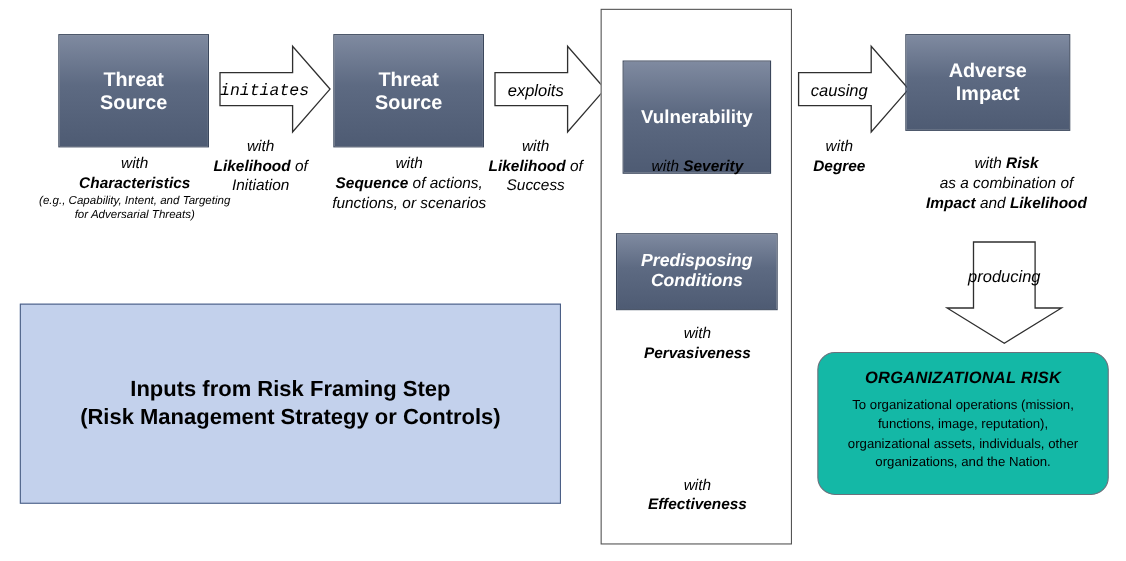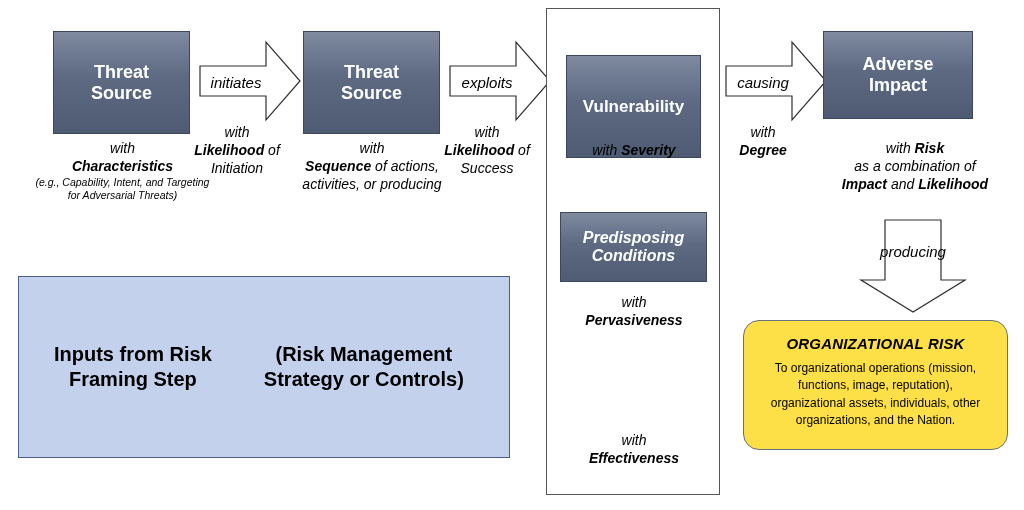--- a/index.html
+++ b/index.html
@@ -61,21 +61,21 @@
     text-align: center;
   }
 
   
   .inputs-box {
     position: absolute;
     background: #c3d1ec;
     border: 1px solid #4b5f86;
     box-sizing: border-box;
     display: flex;
-    flex-direction: row;
+    flex-direction: column;
     align-items: center;
     justify-content: center;
     text-align: center;
     padding: 8px 14px;
   }
   .inputs-box .t1 {
     font-size: 20px;
     font-weight: bold;
     line-height: 1.25;
   }
@@ -109,21 +109,21 @@
   }
   .sec-box .s1 { font-size: 15px; font-style: italic; font-weight: bold; }
   .sec-box .s2 { font-size: 11.5px; font-style: italic; margin-top: 3px; }
 
   
   .org-box {
     position: absolute;
     box-sizing: border-box;
     border: 1px solid #6b717c;
     border-radius: 16px;
-    background: #fde047;
+    background: #14b8a6;
     display: flex;
     flex-direction: column;
     align-items: center;
     justify-content: flex-start;
     text-align: center;
     padding: 14px 18px;
   }
   .org-box .o1 {
     font-size: 15px;
     font-style: italic;
@@ -159,37 +159,37 @@
   </div>
   <div class="caption" style="left:35px; top:140px; width:175px;">
     <span>with</span><br>
     <b>Characteristics</b>
     <span class="tiny">(e.g., Capability, Intent, and Targeting for Adversarial Threats)</span>
   </div>
 
   <svg class="arrow" style="left:198px; top:36px;" width="104" height="92" viewBox="0 0 104 92">
     <path d="M2,30 L68,30 L68,6 L102,45 L68,84 L68,60 L2,60 Z"></path>
   </svg>
-  <div class="arrow-label" style="left:200px; top:74px; width:72px;">initiates</div>
+  <div class="arrow-label" style="left:200px; top:74px; width:72px;font-family:Liberation Mono, monospace;">initiates</div>
   <div class="caption" style="left:186px; top:124px; width:102px;">
     <span>with</span><br>
     <b>Likelihood</b>
     <span>of Initiation</span>
   </div>
 
   <div class="box slate title-lg" style="left:303px; top:31px; width:137px; height:103px;">
     <div>
       <span class="l1">Threat</span>
       <span class="l2">Source</span>
     </div>
   </div>
   <div class="caption" style="left:298px; top:140px; width:148px;">
     <span>with</span><br>
     <b>Sequence</b>
-    <span>of actions, activities, or producing</span>
+    <span>of actions, functions, or scenarios</span>
   </div>
 
   <svg class="arrow" style="left:448px; top:36px;" width="104" height="92" viewBox="0 0 104 92">
     <path d="M2,30 L68,30 L68,6 L102,45 L68,84 L68,60 L2,60 Z"></path>
   </svg>
   <div class="arrow-label" style="left:450px; top:74px; width:74px;">exploits</div>
   <div class="caption" style="left:436px; top:124px; width:102px;">
     <span>with</span><br>
     <b>Likelihood</b>
     <span>of Success</span>

